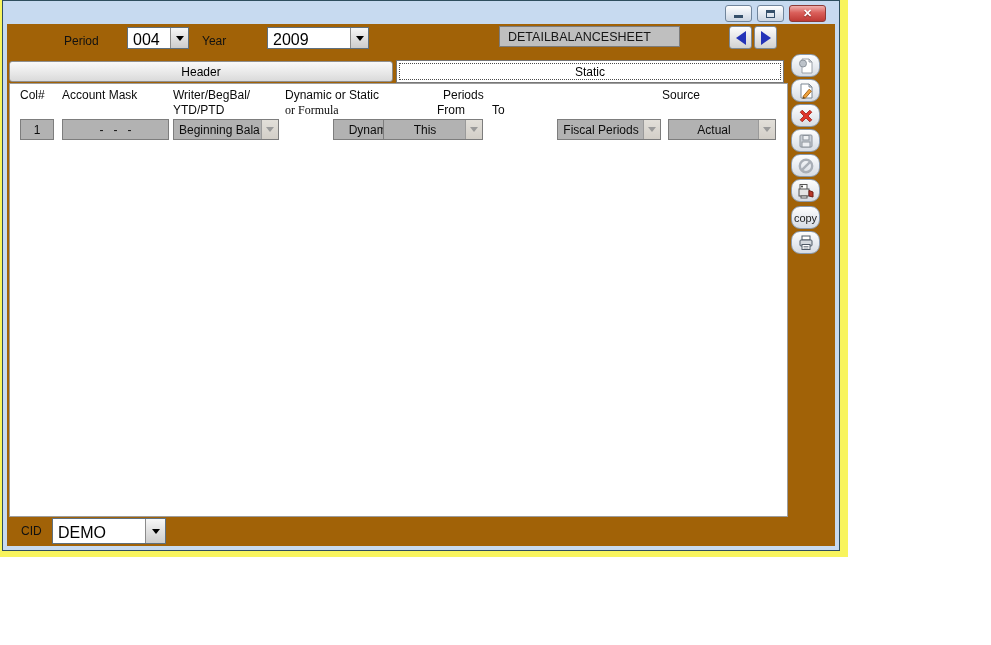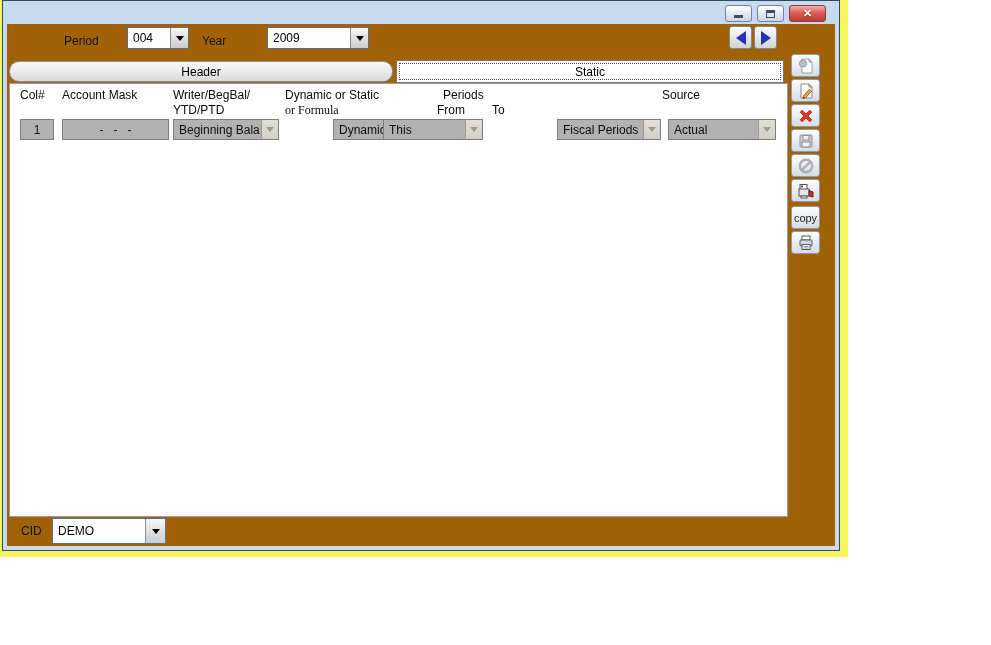--- a/index.html
+++ b/index.html
@@ -34,32 +34,32 @@
     color:#fff; font-weight:bold; font-size:11px; text-shadow:0 1px 1px #7e201c;
   }
   .client { position:absolute; left:4px; top:23px; width:828px; height:522px; background:#a16207; }
 
   .lbl { position:absolute; font-size:12px; color:#111; }
 
   
   .combo {
     position:absolute; display:flex; border:1px solid #5f707e; background:#fff; height:22px;
   }
-  .combo .val { flex:1; padding:3px 5px 0 5px; font-size:12px; overflow:hidden; white-space:nowrap; background:#fff; }
+  .combo .val { flex:1; padding:3px 5px 0 5px; font-size:16px; overflow:hidden; white-space:nowrap; background:#fff; }
   .combo .btn {
     width:18px; border-left:1px solid #8b8b8b;
     background:linear-gradient(#f7f7f7, #e3e3e3 45%, #cdcdcd);
     display:flex; align-items:center; justify-content:center;
   }
   .tri-down { width:0; height:0; border-left:4px solid transparent; border-right:4px solid transparent; border-top:5px solid #000; }
 
   
   .gcombo {
     position:absolute; display:flex; height:21px;
-    border:1px solid #7d7d7d; background:#b2b2b2; box-shadow:1px 1px 0 rgba(255,255,255,.85);
+    border:1px solid #7d7d7d; background:#b2b2b2; box-shadow:1px 1px 0 rgba(255,255,255,.85);text-align:center;
   }
   .gcombo .val { flex:1; padding:3px 4px 0 5px; font-size:12px; color:#0d0d0d; overflow:hidden; white-space:nowrap; }
   .gcombo .btn {
     width:17px; border-left:1px solid #9a9a9a;
     background:linear-gradient(#e2dfd9, #d3cfc8);
     display:flex; align-items:center; justify-content:center;
   }
   .gcombo .tri-down { border-top-color:#9a9a9a; }
   .gbox {
     position:absolute; height:21px; border:1px solid #7d7d7d; background:#b2b2b2;
@@ -82,37 +82,37 @@
   }
   .tri-left  { width:0; height:0; border-top:7px solid transparent; border-bottom:7px solid transparent; border-right:10px solid #2433b8; }
   .tri-right { width:0; height:0; border-top:7px solid transparent; border-bottom:7px solid transparent; border-left:10px solid #2433b8; }
 
   .tab {
     position:absolute; height:21px; text-align:center; font-size:12px; padding-top:3px; cursor:default;
   }
   .tab.inactive {
     left:2px; top:37px; width:384px;
     background:linear-gradient(#f9f9f9, #ececec 45%, #dadada);
-    border:1px solid #8f8f8f; border-radius:10px;
+    border:1px solid #8f8f8f; border-radius:3px;
   }
   .tab.active {
     left:389px; top:36px; width:388px; height:23px; padding-top:4px;
     background:#fff; border:1px solid #777;
     outline:1px dotted #4a4a4a; outline-offset:-4px;
   }
 
   .panel {
     position:absolute; left:2px; top:59px; width:779px; height:434px;
     background:#fff; border:1px solid #9d9d9d;
   }
   .hdr { position:absolute; font-size:12px; color:#0a0a0a; white-space:nowrap; }
 
   .toolbtn {
     position:absolute; left:784px; width:29px; height:23px;
-    border:1px solid #8a9aad; border-radius:3px;
+    border:1px solid #8a9aad; border-radius:9px;
     background:linear-gradient(#fdfdfd, #ebeef2 45%, #d7dce3);
     display:flex; align-items:center; justify-content:center; padding:0; cursor:default;
     font-size:11px; color:#222;
   }
   .toolbtn svg { display:block; }
 
   .footer-lbl { position:absolute; left:14px; top:500px; font-size:12px; color:#111; }
   .cid-combo { left:45px; top:494px; width:114px; height:26px; }
   .cid-combo .val { padding-top:5px; }
   .cid-combo .btn { width:20px; }
@@ -147,20 +147,21 @@
     </div>
 
     <span class="lbl" style="left:195px; top:10px;">Year</span>
     <div class="combo" style="left:260px; top:3px; width:102px;">
       <span class="val">2009</span>
       <span class="btn">
           <span class="tri-down"></span>
         </span>
     </div>
 
+    <div class="report-box">DETAILBALANCESHEET</div>
 
     <button class="navbtn" style="left:722px;">
       <span class="tri-left"></span>
     </button>
     <button class="navbtn" style="left:747px;">
       <span class="tri-right"></span>
     </button>
 
     <div class="tab inactive">Header</div>
     <div class="tab active">Static</div>

